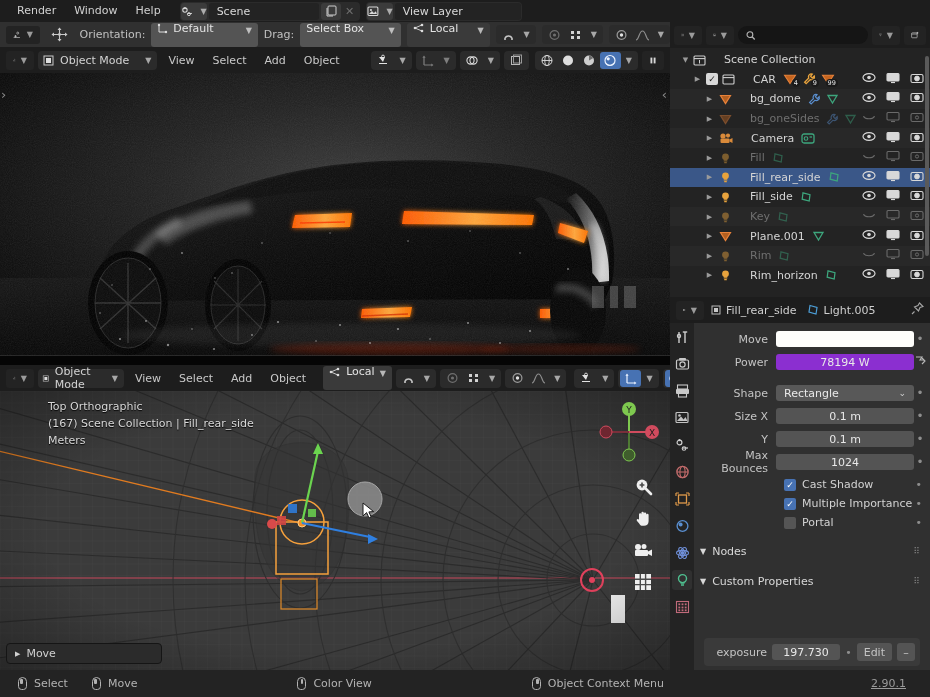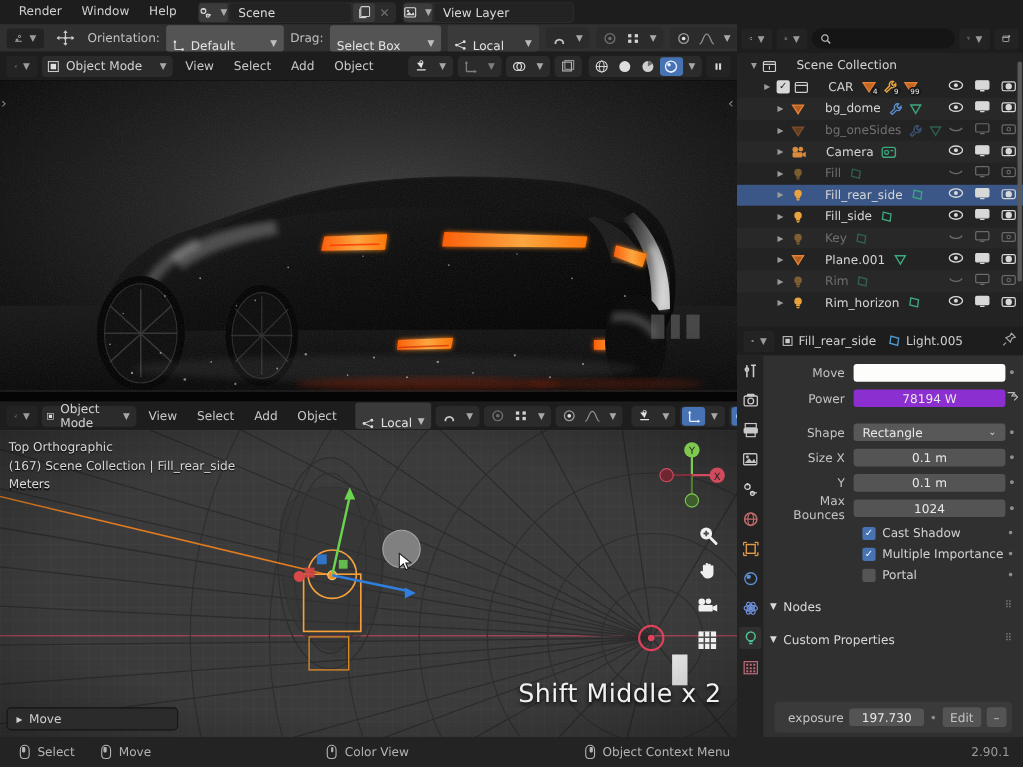--- a/index.html
+++ b/index.html
@@ -16,21 +16,21 @@
 
   
   .btn {
     background: #2b2b2b; border-radius: 3px; height: 18px;
     display: inline-flex; align-items: center; justify-content: center;
     padding: 0 7px; color: #c3c3c3; white-space: nowrap; cursor: default;
   }
   .btn.dark { background: #232323; }
   .field {
     background: #545454; border-radius: 3px; height: 18px;
-    display: flex; align-items: flex-start; padding: 12px 6px; color: #e3e3e3;
+    display: flex; align-items: flex-end; padding: 12px 6px; color: #e3e3e3;
     white-space: nowrap;
   }
   .chev { font-size: 8px; opacity: .75; margin-left: 5px; }
 
   
   #topbar {
     position: absolute; left: 0; top: 0; width: 930px; height: 22px;
     background: #1d1d1d; display: flex; align-items: center; padding-left: 8px; gap: 0;
   }
   .menu-item { padding: 0 9px; height: 18px; line-height: 18px; color: #d0d0d0; border-radius: 3px; }
@@ -73,21 +73,21 @@
 
   #vheader2 {
     position: absolute; left: 0; top: 365px; width: 670px; height: 26px;
     background: #1d1d1d; display: flex; align-items: center; gap: 4px; padding-left: 6px;
   }
   #view-bot {
     position: absolute; left: 0; top: 391px; width: 670px; height: 279px;
     overflow: hidden; background: #3b3b3b;
   }
 
-  .vtext { position: absolute; color: #d8d8d8; font-size: 11px; text-shadow: 0 1px 1px #000; }
+  .vtext { position: absolute; color: #d8d8d8; font-size: 11px; text-shadow: 0 1px 1px #000; margin-left: 40px; }
 
   .bigtext {
     position: absolute; right: 14px; bottom: 26px; color: #f0f0f0;
     font-size: 23px; letter-spacing: .4px; text-shadow: 0 2px 4px #000;
   }
   .op-panel {
     position: absolute; left: 6px; bottom: 6px; width: 156px; height: 21px;
     background: #2b2b2b; border: 1px solid #151515; border-radius: 4px;
     display: flex; align-items: center; padding-left: 8px; color: #d0d0d0;
   }
@@ -135,21 +135,21 @@
   .cprow { margin: 6px 6px 0; background: #3a3a3a; border-radius: 4px; padding: 5px 5px; display: flex; align-items: center; gap: 5px; }
 
   
   #status { position: absolute; left: 0; bottom: 0; width: 930px; height: 27px; background: #232323; display: flex; align-items: center; color: #b3b3b3; }
   .st { display: flex; align-items: center; gap: 7px; }
   .mouse { display: inline-block; width: 9px; height: 13px; border: 1.2px solid #b3b3b3; border-radius: 5px 5px 4px 4px; position: relative; }
   .mouse i { position: absolute; width: 2.4px; height: 5px; background: #b3b3b3; border-radius: 1px; top: 1px; }
   .mouse.l i { left: 1.2px; }
   .mouse.m i { left: 2.5px; }
   .mouse.r i { right: 1.2px; }
-  .ver { position: absolute; right: 12px; color: #9a9a9a; }
+  .ver { position: absolute; right: 24px; color: #9a9a9a; text-decoration: underline; }
 
   .scrollv { position: absolute; right: 1px; width: 4px; border-radius: 2px; background: #5a5a5a; }
 </style>
 </head>
 <body>
 
 <div id="app">
 
   <div id="topbar">
     <div class="menu-item">Render</div>
@@ -760,21 +760,20 @@
     </div>
 
     <div class="vtext" style="left:8px; top:9px">Top Orthographic</div>
     <div class="vtext" style="left:8px; top:26px">(167) Scene Collection | Fill_rear_side</div>
     <div class="vtext" style="left:8px; top:43px">Meters</div>
 
     <svg width="14" height="18" viewBox="0 0 14 18" style="position:absolute;left:362px;top:111px">
       <path d="M1 1 L1 14 L4.6 10.6 L7 16 L9.2 15 L6.9 9.9 L11.6 9.6 Z" fill="#ffffff" stroke="#1a1a1a" stroke-width="1"></path>
     </svg>
 
-    <div class="bigtext">Shift Middle x 2</div>
 
     <div class="op-panel">
       <span style="font-size:7px;margin-right:6px">▶</span>
       <span>Move</span>
     </div>
   </div>
 
   <div id="outliner">
     <div id="outliner-hdr">
       <div class="btn dark" style="width:28px;height:19px">

